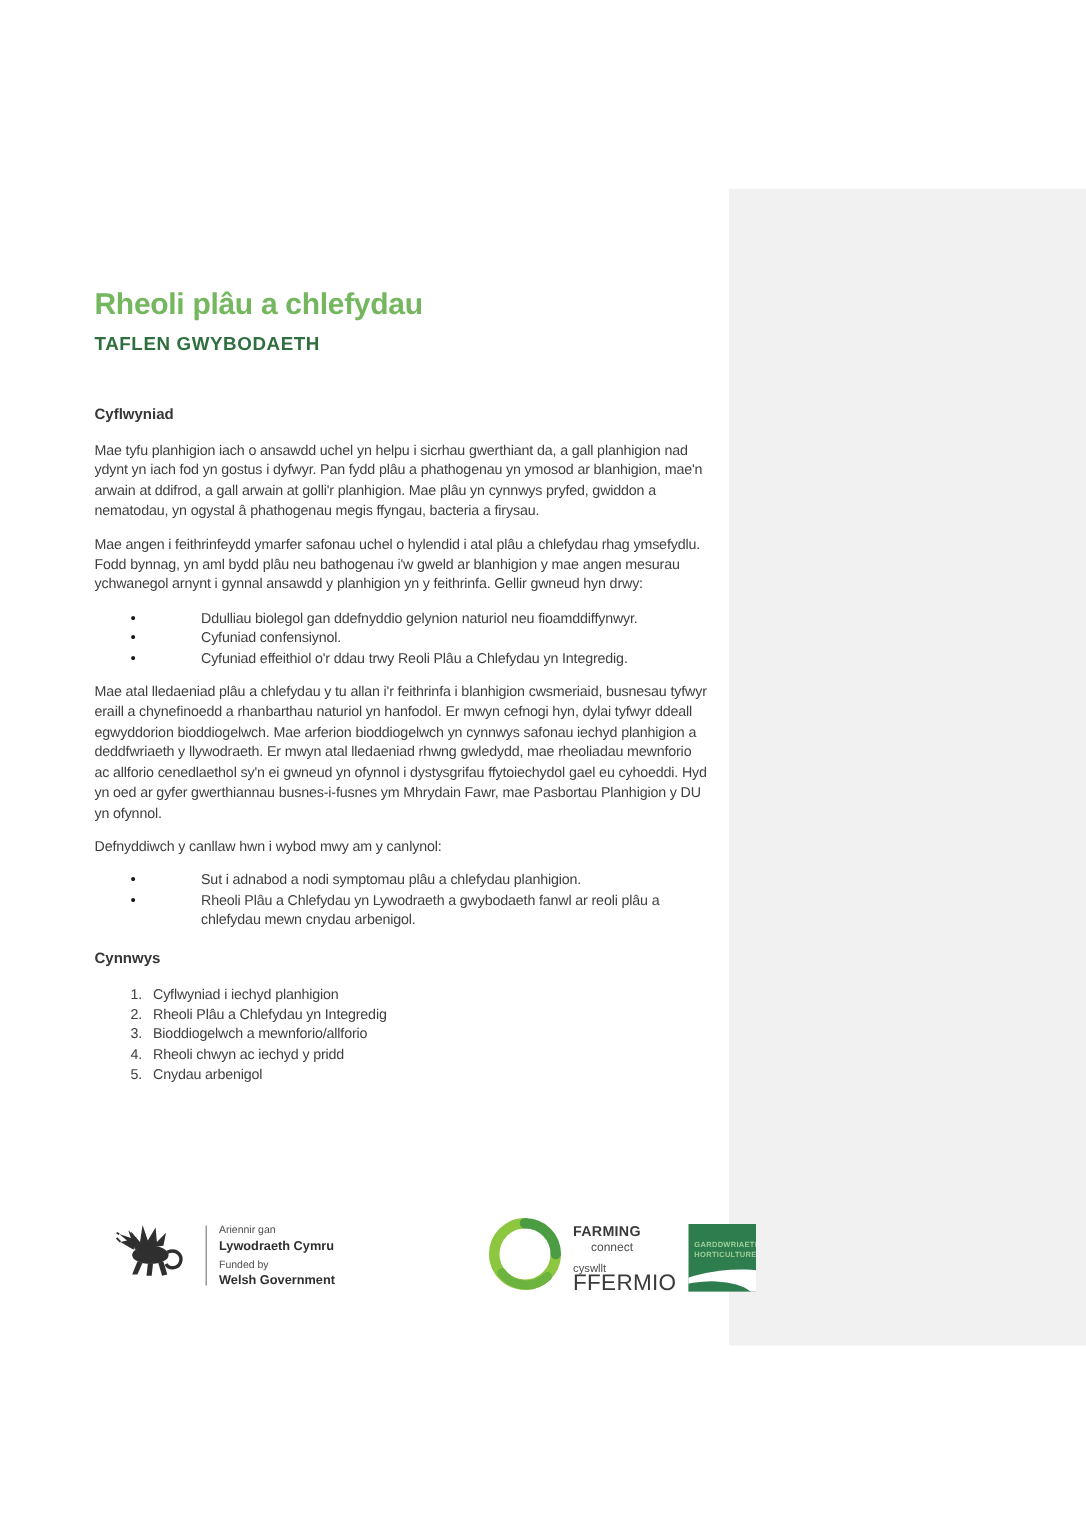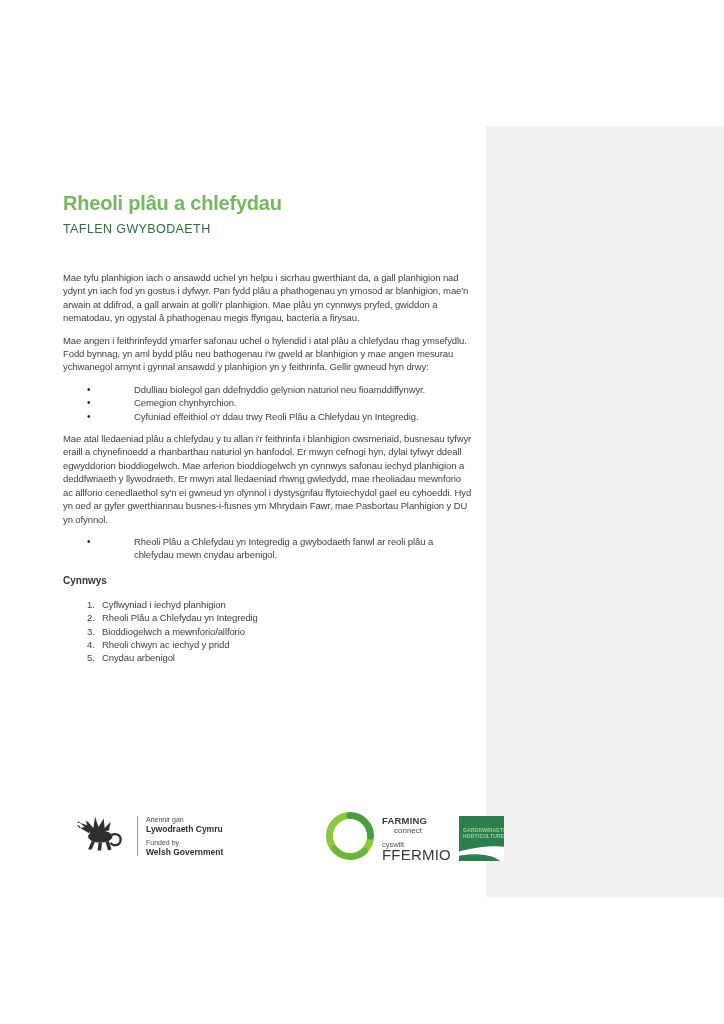--- a/index.html
+++ b/index.html
@@ -16,21 +16,21 @@
     background:#f1f1f2;
   }
   .content{
     position:absolute;left:63px;top:191px;width:410px;
   }
   .title{
     font-size:20px;font-weight:700;color:#74b75e;
     letter-spacing:-0.2px;margin:0 0 7px 0;line-height:24px;
   }
   .subtitle{
-    font-size:12.5px;font-weight:400;color:#2f6e3e;
+    font-size:12.5px;font-weight:700;color:#2f6e3e;
     letter-spacing:0.4px;margin:0 0 34px 0;line-height:15px;
   }
   .h3{
     font-size:10px;font-weight:700;color:#363636;
     margin:0 0 11px 0;line-height:12px;
   }
   .para{
     font-size:9.5px;line-height:13.4px;letter-spacing:-0.1px;
     margin:0 0 9px 0;
   }
@@ -89,34 +89,37 @@
 <body>
 
 <div class="page">
 
   <div class="gray-panel"></div>
 
   <div class="content">
     <h1 class="title">Rheoli plâu a chlefydau</h1>
     <h2 class="subtitle">TAFLEN GWYBODAETH</h2>
 
+    <h3 class="h3">Cyflwyniad</h3>
 
     <p class="para">Mae tyfu planhigion iach o ansawdd uchel yn helpu i sicrhau gwerthiant da, a gall planhigion nad ydynt yn iach fod yn gostus i dyfwyr. Pan fydd plâu a phathogenau yn ymosod ar blanhigion, mae'n arwain at ddifrod, a gall arwain at golli'r planhigion. Mae plâu yn cynnwys pryfed, gwiddon a nematodau, yn ogystal â phathogenau megis ffyngau, bacteria a firysau.</p>
     <p class="para">Mae angen i feithrinfeydd ymarfer safonau uchel o hylendid i atal plâu a chlefydau rhag ymsefydlu. Fodd bynnag, yn aml bydd plâu neu bathogenau i'w gweld ar blanhigion y mae angen mesurau ychwanegol arnynt i gynnal ansawdd y planhigion yn y feithrinfa. Gellir gwneud hyn drwy:</p>
 
     <ul class="bullets">
       <li>Ddulliau biolegol gan ddefnyddio gelynion naturiol neu fioamddiffynwyr.</li>
-      <li>Cemegion chynhyrchion.</li>
+      <li>Cyfuniad confensiynol.</li>
       <li>Cyfuniad effeithiol o'r ddau trwy Reoli Plâu a Chlefydau yn Integredig.</li>
     </ul>
 
     <p class="para">Mae atal lledaeniad plâu a chlefydau y tu allan i'r feithrinfa i blanhigion cwsmeriaid, busnesau tyfwyr eraill a chynefinoedd a rhanbarthau naturiol yn hanfodol. Er mwyn cefnogi hyn, dylai tyfwyr ddeall egwyddorion bioddiogelwch. Mae arferion bioddiogelwch yn cynnwys safonau iechyd planhigion a deddfwriaeth y llywodraeth. Er mwyn atal lledaeniad rhwng gwledydd, mae rheoliadau mewnforio ac allforio cenedlaethol sy'n ei gwneud yn ofynnol i dystysgrifau ffytoiechydol gael eu cyhoeddi. Hyd yn oed ar gyfer gwerthiannau busnes-i-fusnes ym Mhrydain Fawr, mae Pasbortau Planhigion y DU yn ofynnol.</p>
+    <p class="para">Defnyddiwch y canllaw hwn i wybod mwy am y canlynol:</p>
 
     <ul class="bullets">
-      <li>Rheoli Plâu a Chlefydau yn Integredig a gwybodaeth fanwl ar reoli plâu a chlefydau mewn cnydau arbenigol.</li>
+      <li>Sut i adnabod a nodi symptomau plâu a chlefydau planhigion.</li>
+      <li>Rheoli Plâu a Chlefydau yn Lywodraeth a gwybodaeth fanwl ar reoli plâu a chlefydau mewn cnydau arbenigol.</li>
     </ul>
 
     <h3 class="h3 cynnwys">Cynnwys</h3>
 
     <div class="toc">
       <div class="toc-row">
         <span class="toc-num">1.</span>
         <span>Cyflwyniad i iechyd planhigion</span>
       </div>
       <div class="toc-row">

